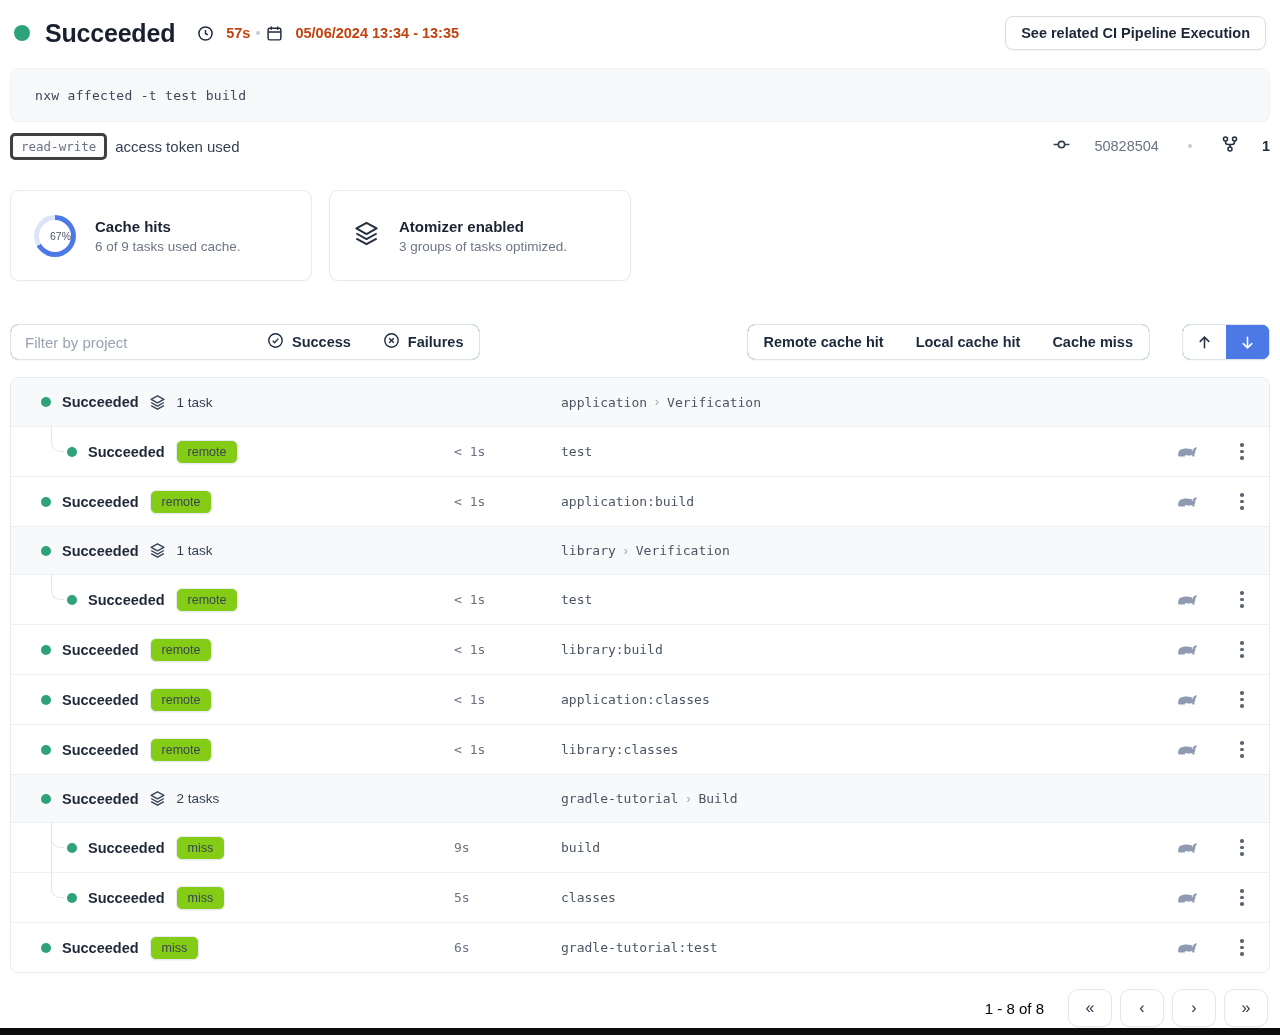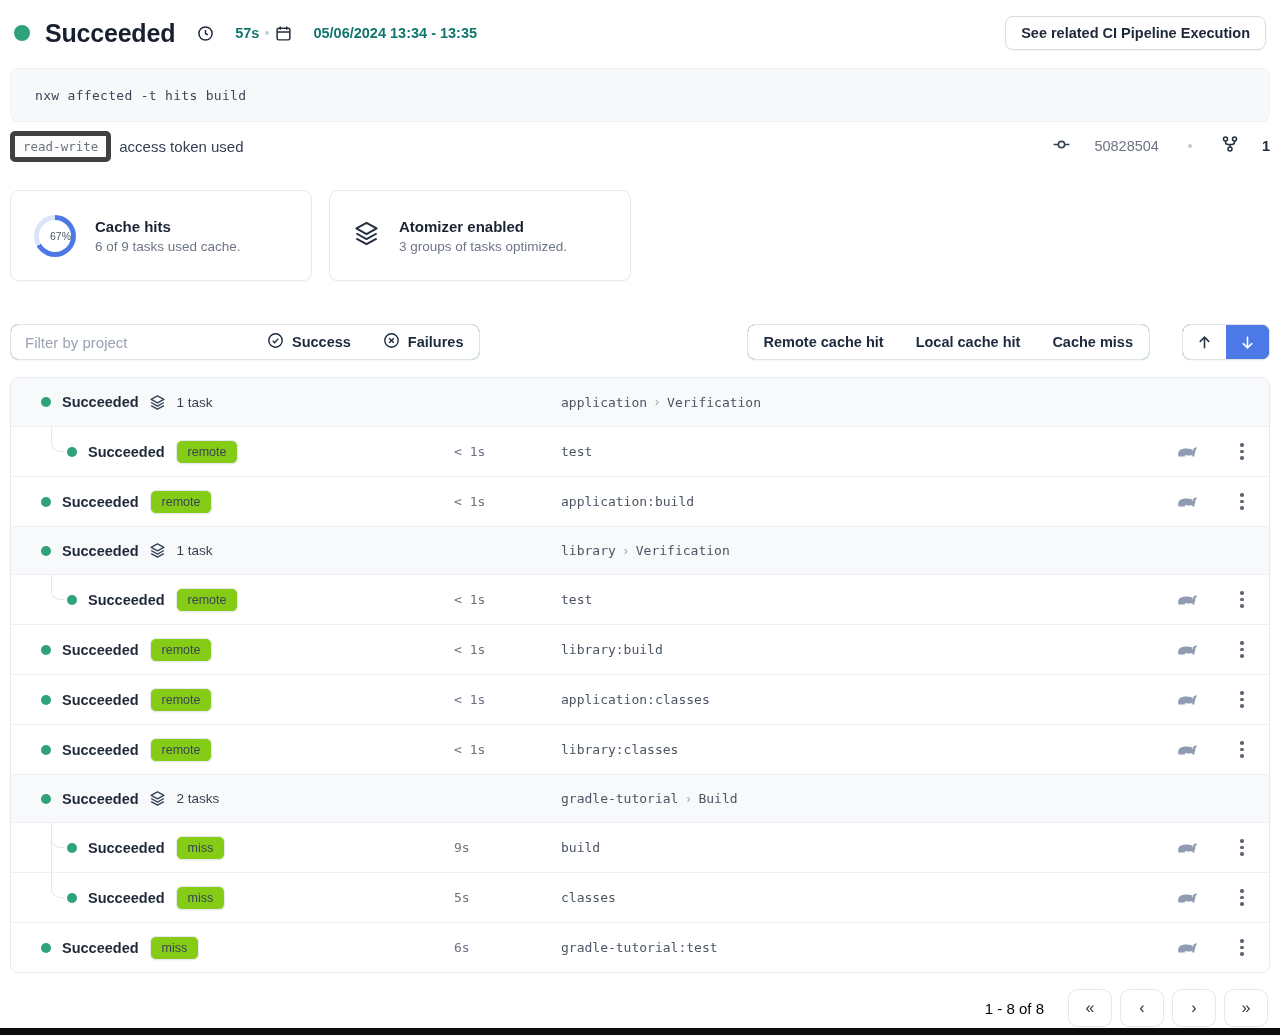--- a/index.html
+++ b/index.html
@@ -8,41 +8,41 @@
     font-family: "Liberation Sans", sans-serif;
     background:#ffffff; color:#1d2738; position:relative; overflow:hidden;
   }
   .page { padding: 0 10px; position:relative; }
   .mono { font-family: "DejaVu Sans Mono", "Liberation Mono", monospace; }
 
   
   .hdr { display:flex; align-items:center; height:66px; padding:0 4px; }
   .hdr .big-dot { width:16px; height:16px; border-radius:50%; background:#2ea379; margin-right:15px; }
   .hdr h1 { font-size:25px; font-weight:700; color:#18202f; letter-spacing:-0.2px; }
-  .hdr .meta { display:flex; align-items:center; margin-left:22px; gap:21px; font-size:14.5px; font-weight:600; color:#0f766e; }
+  .hdr .meta { display:flex; align-items:center; margin-left:22px; gap:12px; font-size:14.5px; font-weight:600; color:#c2410c; }
   .meta svg { display:block; }
   .sep-dot { width:4px; height:4px; border-radius:50%; background:#c6ccd6; margin:0 6px; }
   .hdr .spacer { flex:1; }
   .cta-btn {
     background:#fff; border:1px solid #d8dde5; border-radius:8px; padding:8px 15px;
     font-size:14.5px; font-weight:700; color:#1d2738; cursor:pointer;
     box-shadow:0 1px 1px rgba(20,30,50,.04); font-family:inherit;
   }
 
   
   .cmd-box {
     background:#f7f8fa; border:1px solid #f0f2f5; border-radius:8px;
     height:54px; display:flex; align-items:center; padding:0 24px; margin-top:2px;
   }
   .cmd-box code { font-size:13px; color:#3d4757; letter-spacing:.3px; }
 
   
   .token-row { display:flex; align-items:center; margin-top:12px; height:24px; }
   .token-badge {
-    font-size:12.5px; color:#6b7480; background:#fcfcfd; border:5px solid #404040;
+    font-size:12.5px; color:#6b7480; background:#fcfcfd; border:3px solid #404040;
     border-radius:5px; padding:3px 8px; margin-right:8px;
   }
   .token-text { font-size:15px; color:#343f51; }
   .token-row .spacer { flex:1; }
   .vcs { display:flex; align-items:center; gap:23px; }
   .vcs .sha { font-size:14.5px; color:#6b7480; }
   .vcs .branch-count { font-size:14.5px; font-weight:700; color:#1d2738; }
 
   
   .cards { display:flex; gap:17px; margin-top:32px; }
@@ -142,21 +142,21 @@
             <path d="M2 6.5h12M5 1.5v3M11 1.5v3"></path>
           </svg>
       </span>
       <span>05/06/2024 13:34 - 13:35</span>
     </span>
     <span class="spacer"></span>
     <button class="cta-btn">See related CI Pipeline Execution</button>
   </div>
 
   <div class="cmd-box">
-    <code class="mono">nxw affected -t hits build</code>
+    <code class="mono">nxw affected -t test build</code>
   </div>
 
   <div class="token-row">
     <span class="token-badge mono">read-write</span>
     <span class="token-text">access token used</span>
     <span class="spacer"></span>
     <span class="vcs">
       <span>
         <svg width="19" height="19" viewBox="0 0 18 18" fill="none" stroke="#343f51" stroke-width="1.5">
             <circle cx="9" cy="9" r="3"></circle>

